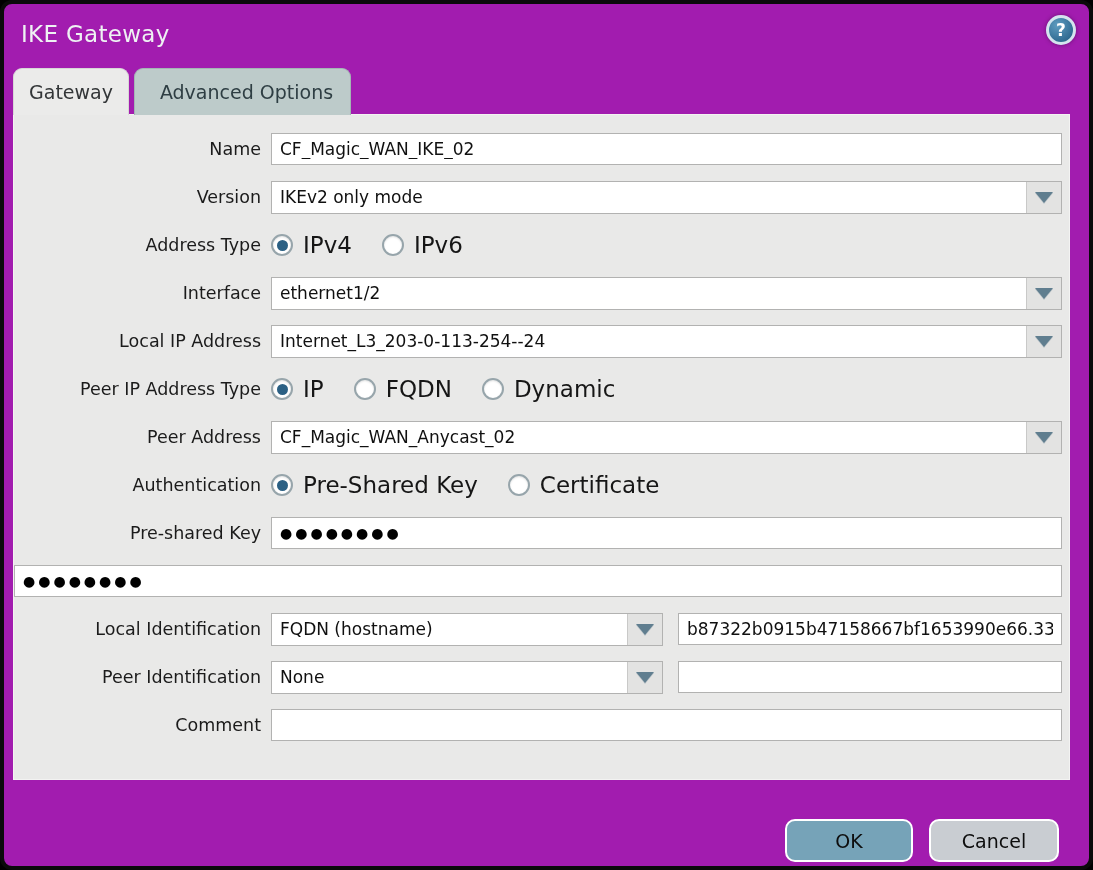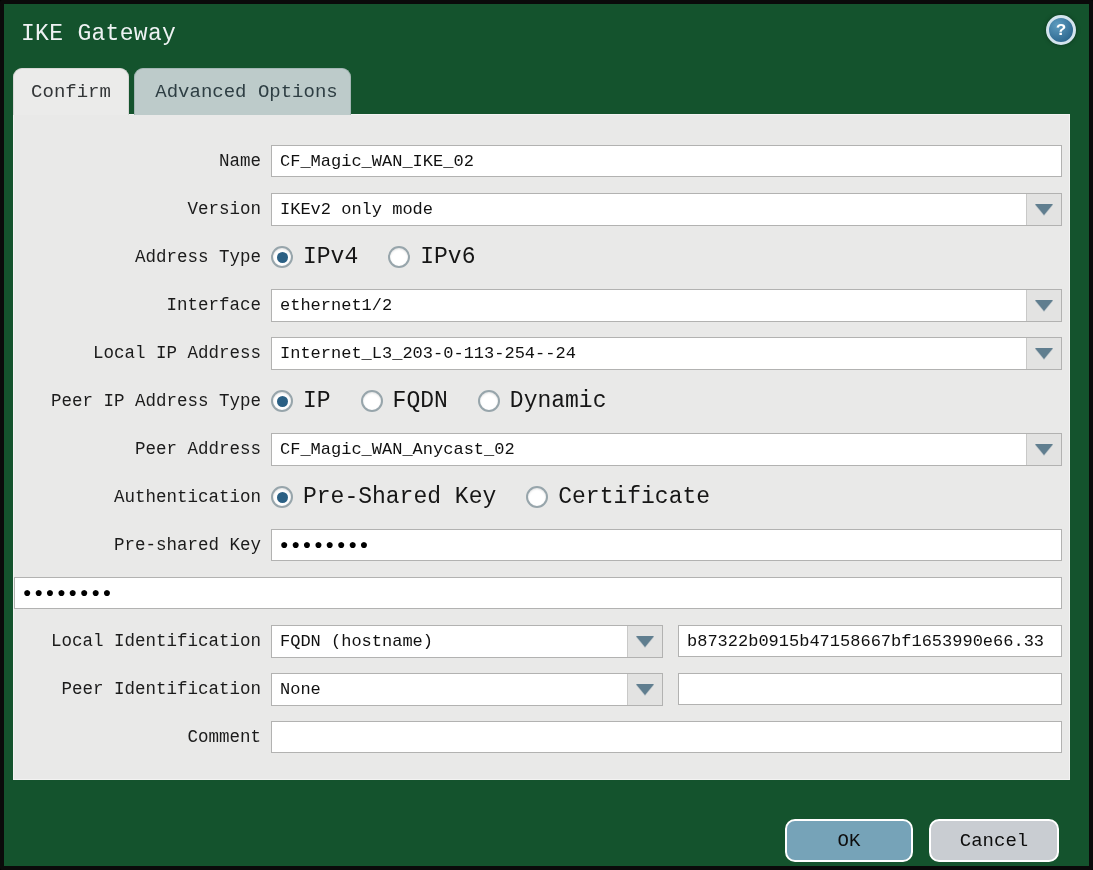--- a/index.html
+++ b/index.html
@@ -5,24 +5,23 @@
   * { box-sizing: border-box; margin: 0; padding: 0; }
   html, body { width: 1093px; height: 870px; }
   body {
     font-family: "DejaVu Sans", "Liberation Sans", sans-serif;
     background: #000;
     position: relative;
     overflow: hidden;
   }
   .window {
     position: absolute; inset: 0;
-    background: #14532d;
+    background: #a21caf;
     border: 4px solid #0a0a0a;
-    border-radius: 2px;
-    font-family: Liberation Mono, monospace;
+    border-radius: 12px;
   }
   
   .titlebar {
     position: absolute; top: 0; left: 0; right: 0; height: 60px;
     display: flex; align-items: center; padding-left: 17px;
   }
   .title-text {
     color: #eef2f3; font-size: 23px; font-weight: 400; letter-spacing: 0.3px;
   }
   .help-btn {
@@ -50,21 +49,21 @@
   }
   .tab.inactive {
     background: #bdcbca; color: #2e3e43; width: 217px;
     border: 1px solid #a3b6b4; border-bottom: none; padding-left: 8px;
   }
   
   .panel {
     position: absolute; left: 9px; right: 19px; top: 110px; bottom: 86px;
     background: #e9e9e8;
     border: 1px solid #f3f3f2;
-    padding: 30px 7px 0 0;
+    padding: 18px 7px 0 0;
     z-index: 2;
   }
   .row {
     display: flex; align-items: center; height: 32px; margin-bottom: 16px;
   }
   .row-label {
     width: 247px; text-align: right; margin-right: 10px;
     font-size: 17.5px; color: #1b1b1b; white-space: nowrap;
     flex: none;
   }
@@ -134,21 +133,21 @@
 
   <div class="titlebar">
     <span class="title-text">IKE Gateway</span>
   </div>
   <div class="help-btn">
     <span>?</span>
   </div>
 
   <div class="tabs">
     <div class="tab active">
-      <span>Confirm</span>
+      <span>Gateway</span>
     </div>
     <div class="tab inactive">
       <span>Advanced Options</span>
     </div>
   </div>
 
   <div class="panel">
 
     <div class="row">
       <div class="row-label">Name</div>

